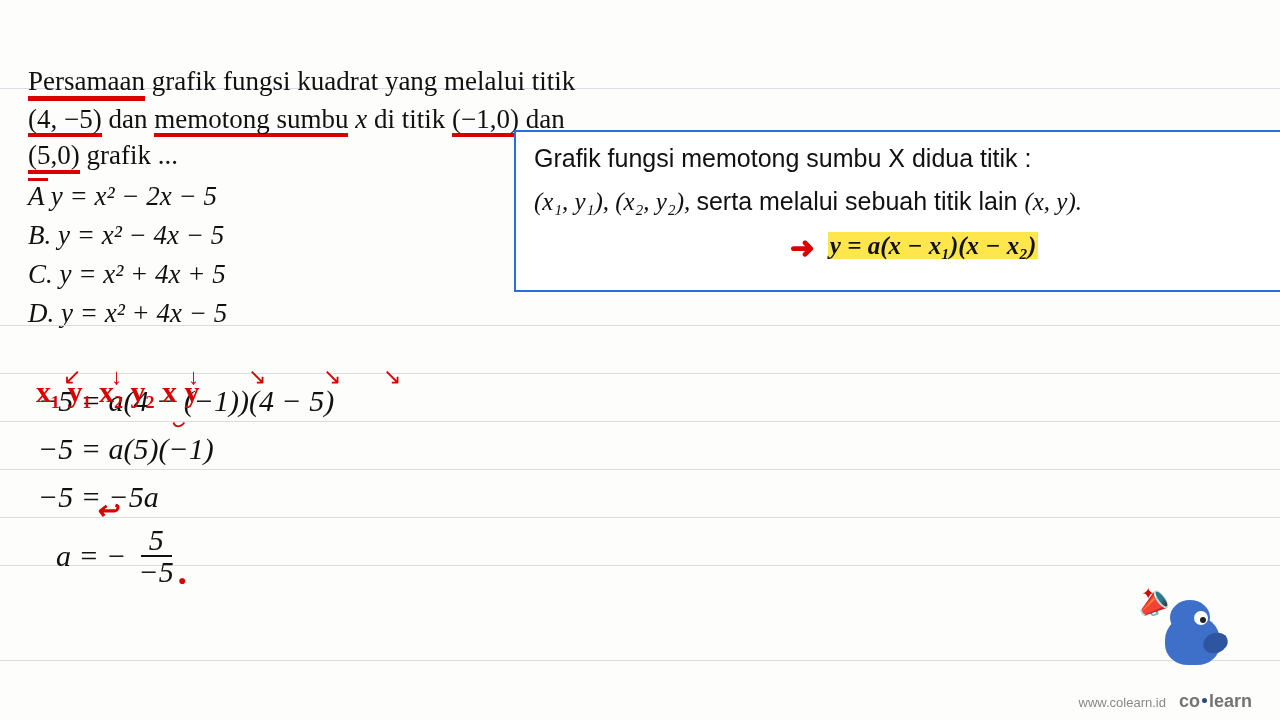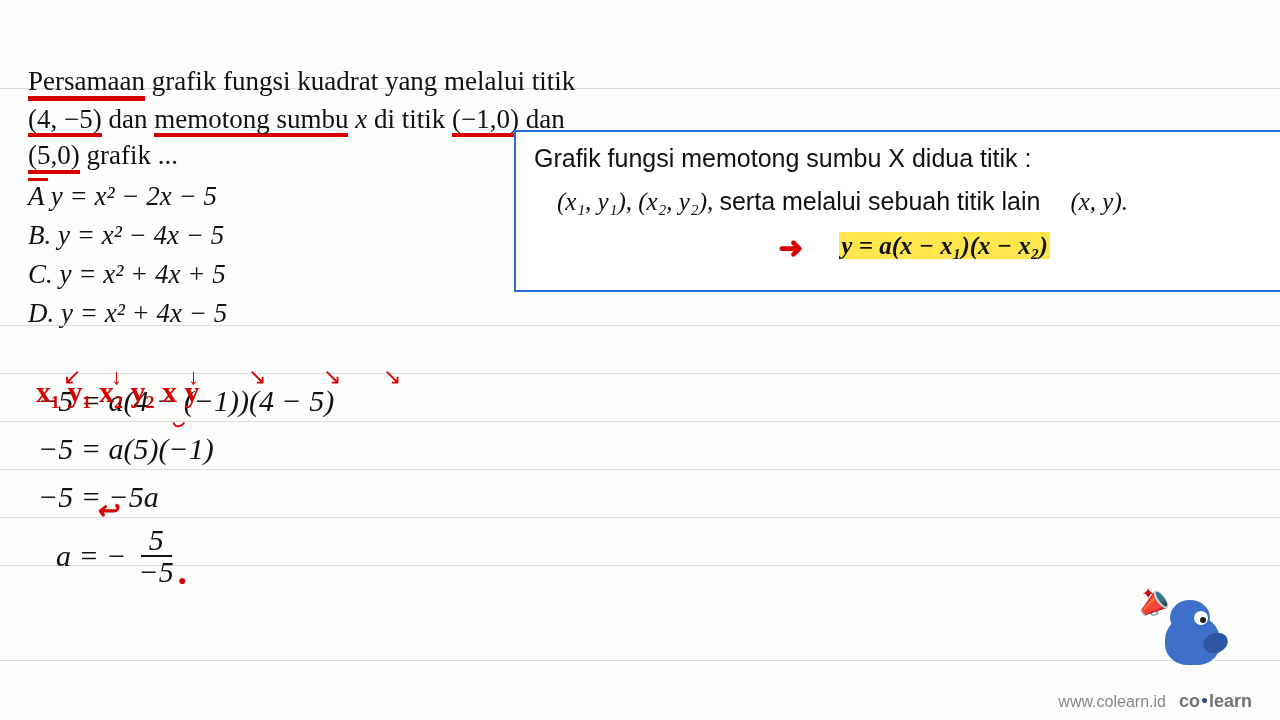--- a/index.html
+++ b/index.html
@@ -44,21 +44,21 @@
     left: 514px;
     width: 800px;
     height: 162px;
     border: 2px solid #2b6edb;
     background: #fff;
     padding: 12px 18px;
     font-family: "Segoe UI", "Comic Sans MS", sans-serif;
     font-size: 25px;
     color: #111;
   }
-  .formula-box .serif { font-family: "Times New Roman", serif; margin-left: 23px; }
+  .formula-box .serif { font-family: "Times New Roman", serif; }
   .formula-box .hl { background: #ffe64d; padding: 0 2px; font-weight:600; font-style:italic; }
   .arrow-red { color:#d80000; font-size:30px; font-weight:bold; display:inline-block; vertical-align:middle; margin-right:6px; }
 
   .work-area {
     position: absolute;
     top: 335px;
     left: 38px;
     font-size: 30px;
     color: #111;
     font-family: "Times New Roman", serif;
@@ -71,21 +71,21 @@
   .frac .num { border-bottom:2px solid #111; padding:0 8px; }
   .frac .den { padding:0 8px; }
 
   .footer {
     position:absolute;
     bottom: 8px; right: 28px;
     font-size: 18px;
     color:#3a5a8a;
     font-family: Arial, sans-serif;
   }
-  .footer .l1 { font-size:16px; color:#888; display:inline-block; vertical-align:middle; margin-right:8px;}
+  .footer .l1 { font-size:13px; color:#888; display:inline-block; vertical-align:middle; margin-right:8px;}
   .footer .l2 { font-weight:700; color:#737373; letter-spacing:0; }
   .footer .dot { display:inline-block; width:5px; height:5px; background:#2a4a7a; border-radius:50%; vertical-align:middle; margin:0 2px 3px 2px;}
 
   .mascot {
     position:absolute;
     right: 40px;
     bottom: 45px;
     width: 110px;
     height: 85px;
   }

